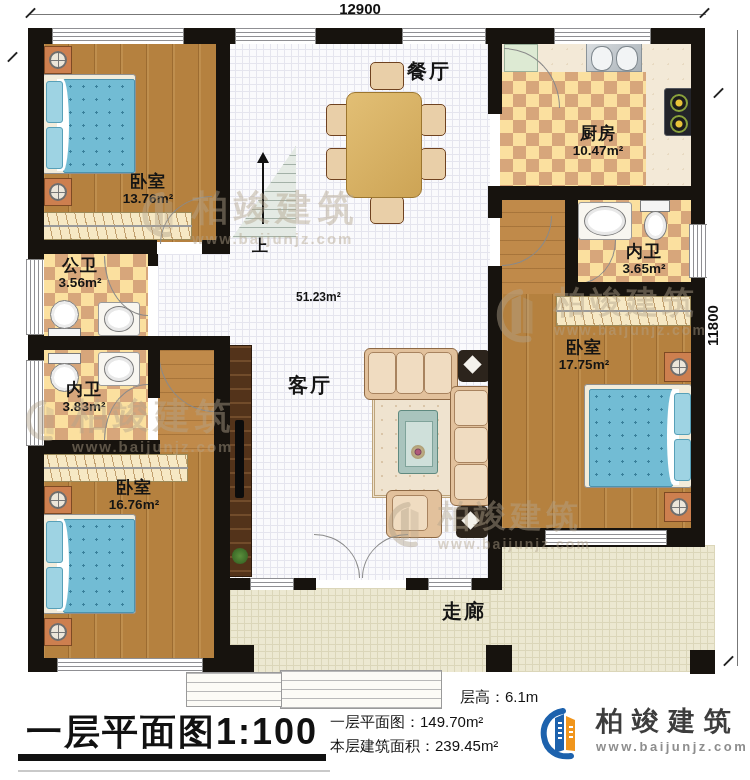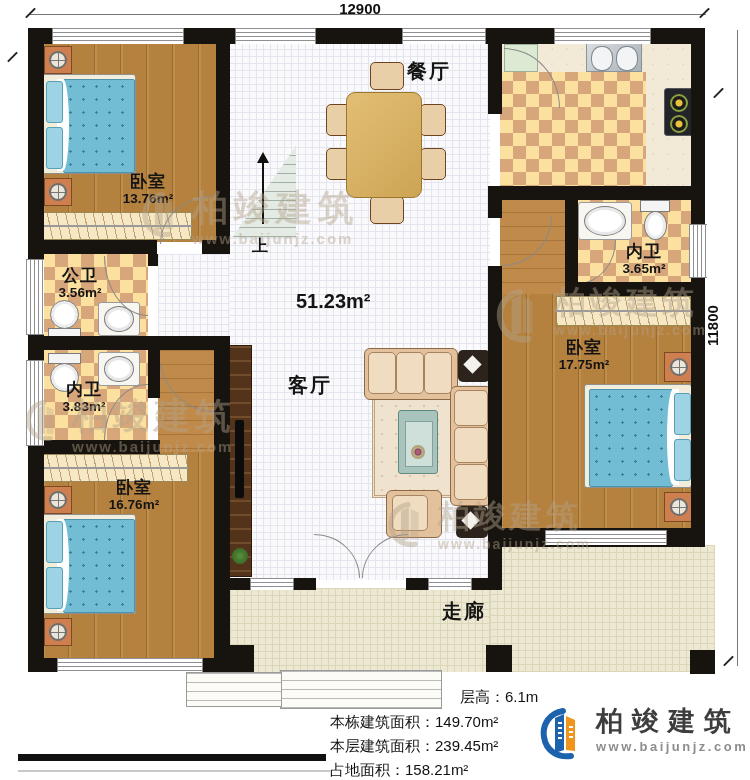--- a/index.html
+++ b/index.html
@@ -242,42 +242,46 @@
   <div class="fur" style="left:398px;top:410px;width:40px;height:64px;background:#a9c4bd;border:1px solid #5f8a80;border-radius:3px;z-index:11;">
     <div style="position:absolute;left:6px;top:10px;width:26px;height:44px;background:#cfe0da;border:1px solid #7fa39a;"></div>
     <div style="position:absolute;left:12px;top:34px;width:14px;height:14px;border-radius:50%;background:radial-gradient(#b05a7a 2px,#7a4560 3px,transparent 4px),radial-gradient(#d8c8a0,#9a8a60);"></div>
   </div>
 
   <div class="rlabel" style="left:92px;top:172px;width:112px;">
     <span class="nm">卧室</span>
     <span class="ar">13.76m²</span>
   </div>
   <div class="biglabel" style="left:407px;top:58px;">餐厅</div>
+  <div class="rlabel" style="left:550px;top:124px;width:96px;">
+    <span class="nm">厨房</span>
+    <span class="ar">10.47m²</span>
+  </div>
   <div class="rlabel" style="left:602px;top:242px;width:84px;">
     <span class="nm">内卫</span>
     <span class="ar">3.65m²</span>
   </div>
   <div class="rlabel" style="left:528px;top:338px;width:112px;">
     <span class="nm">卧室</span>
     <span class="ar">17.75m²</span>
   </div>
-  <div class="rlabel" style="left:42px;top:266px;width:76px;">
+  <div class="rlabel" style="left:42px;top:256px;width:76px;">
     <span class="nm">公卫</span>
     <span class="ar">3.56m²</span>
   </div>
   <div class="rlabel" style="left:46px;top:380px;width:76px;">
     <span class="nm">内卫</span>
     <span class="ar">3.83m²</span>
   </div>
   <div class="rlabel" style="left:78px;top:478px;width:112px;">
     <span class="nm">卧室</span>
     <span class="ar">16.76m²</span>
   </div>
   <div class="biglabel" style="left:288px;top:372px;">客厅</div>
-  <div class="biglabel" style="left:296px;top:290px;font-size:20px;letter-spacing:0;">51.23m²</div>
+  <div class="biglabel" style="left:296px;top:290px;font-size:12px;letter-spacing:0;">51.23m²</div>
   <div class="biglabel" style="left:442px;top:598px;">走廊</div>
 
   <div class="wm" style="left:140px;top:190px;">
     <svg width="44" height="48" viewBox="0 0 50 54">
         <path d="M25 5 C12 7 4 18 6 31 C8 45 20 52 33 50" fill="none" stroke="currentColor" stroke-width="6" stroke-linecap="round"></path>
         <polygon points="17,12 26,8 26,44 17,47" fill="currentColor"></polygon>
         <polygon points="28,10 37,14 37,45 28,44" fill="currentColor" opacity=".7"></polygon>
       </svg>
     <div style="margin-left:8px;">
       <span class="wm-cn" style="font-size:36px;letter-spacing:6px;">柏竣建筑</span>
@@ -311,34 +315,34 @@
         <path d="M25 5 C12 7 4 18 6 31 C8 45 20 52 33 50" fill="none" stroke="currentColor" stroke-width="6" stroke-linecap="round"></path>
         <polygon points="17,12 26,8 26,44 17,47" fill="currentColor"></polygon>
         <polygon points="28,10 37,14 37,45 28,44" fill="currentColor" opacity=".7"></polygon>
       </svg>
     <div style="margin-left:8px;">
       <span class="wm-cn" style="font-size:32px;letter-spacing:4px;">柏竣建筑</span>
       <span class="wm-url" style="font-size:14px;">www.baijunjz.com</span>
     </div>
   </div>
 
+  <div class="ftext" style="left:26px;top:708px;font-size:36px;font-weight:600;letter-spacing:2px;">
+    <span>一层平面图</span><span>1:100</span>
+  </div>
   <div class="ftext" style="left:18px;top:754px;width:308px;height:7px;background:#111;"></div>
   <div class="ftext" style="left:18px;top:770px;width:312px;height:2px;background:#c9c9c9;"></div>
 
   <div class="ftext" style="left:460px;top:688px;font-size:15px;">
     <span>层高：</span><span>6.1m</span>
   </div>
   <div class="ftext" style="left:330px;top:713px;font-size:15px;">
-    <span>本栋建筑面积：</span><span>149.70m²</span>
+    <span>一层平面图：</span><span>149.70m²</span>
   </div>
   <div class="ftext" style="left:330px;top:737px;font-size:15px;">
     <span>本层建筑面积：</span><span>239.45m²</span>
-  </div>
-  <div class="ftext" style="left:330px;top:761px;font-size:15px;">
-    <span>占地面积：</span><span>158.21m²</span>
   </div>
 
   <div class="ftext" style="left:538px;top:706px;display:flex;align-items:flex-start;">
     <svg width="50" height="54" viewBox="0 0 50 54">
       <path d="M25 5 C12 7 4 18 6 31 C8 45 20 52 33 50" fill="none" stroke="#1d62ad" stroke-width="6" stroke-linecap="round"></path>
       <polygon points="17,12 26,8 26,44 17,47" fill="#1d62ad"></polygon>
       <polygon points="28,10 37,14 37,45 28,44" fill="#f0951c"></polygon>
       <rect x="20" y="16" width="4" height="2" fill="#fff"></rect>
         <rect x="20" y="21" width="4" height="2" fill="#fff"></rect>
         <rect x="20" y="26" width="4" height="2" fill="#fff"></rect>

